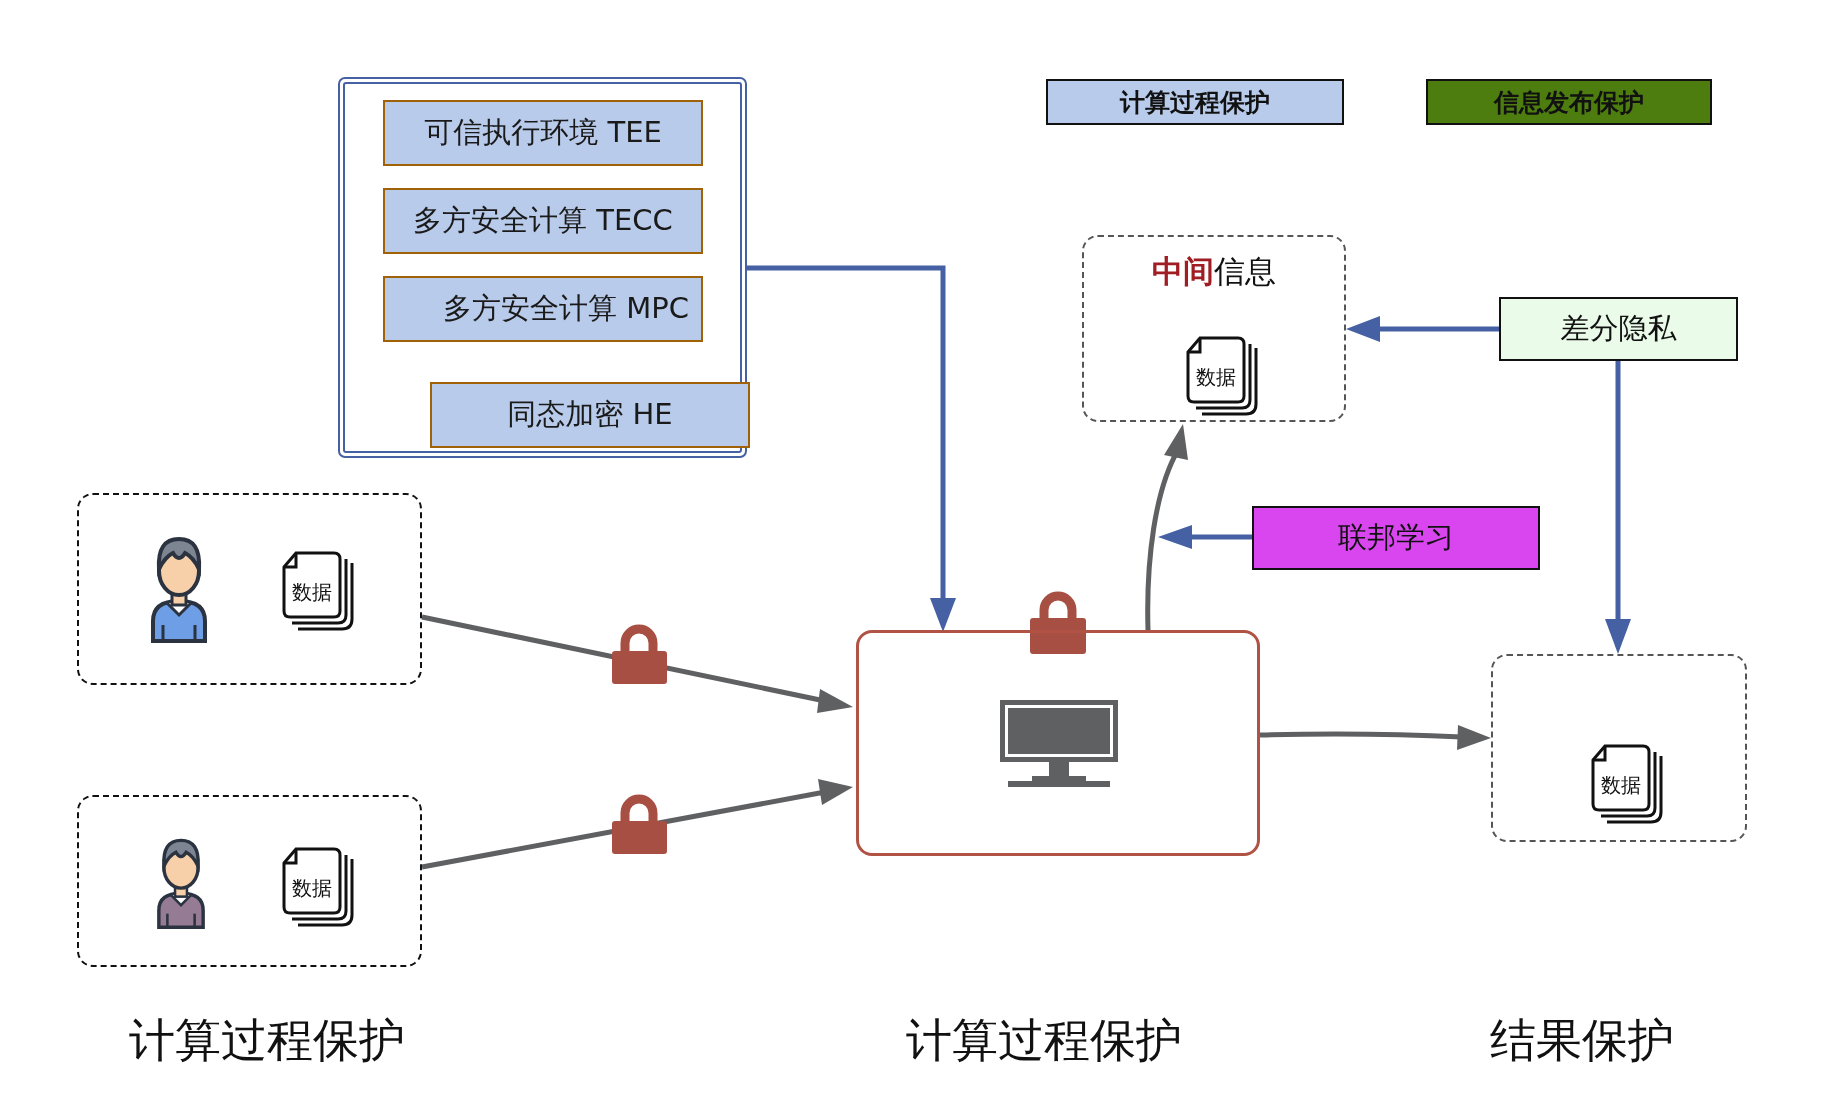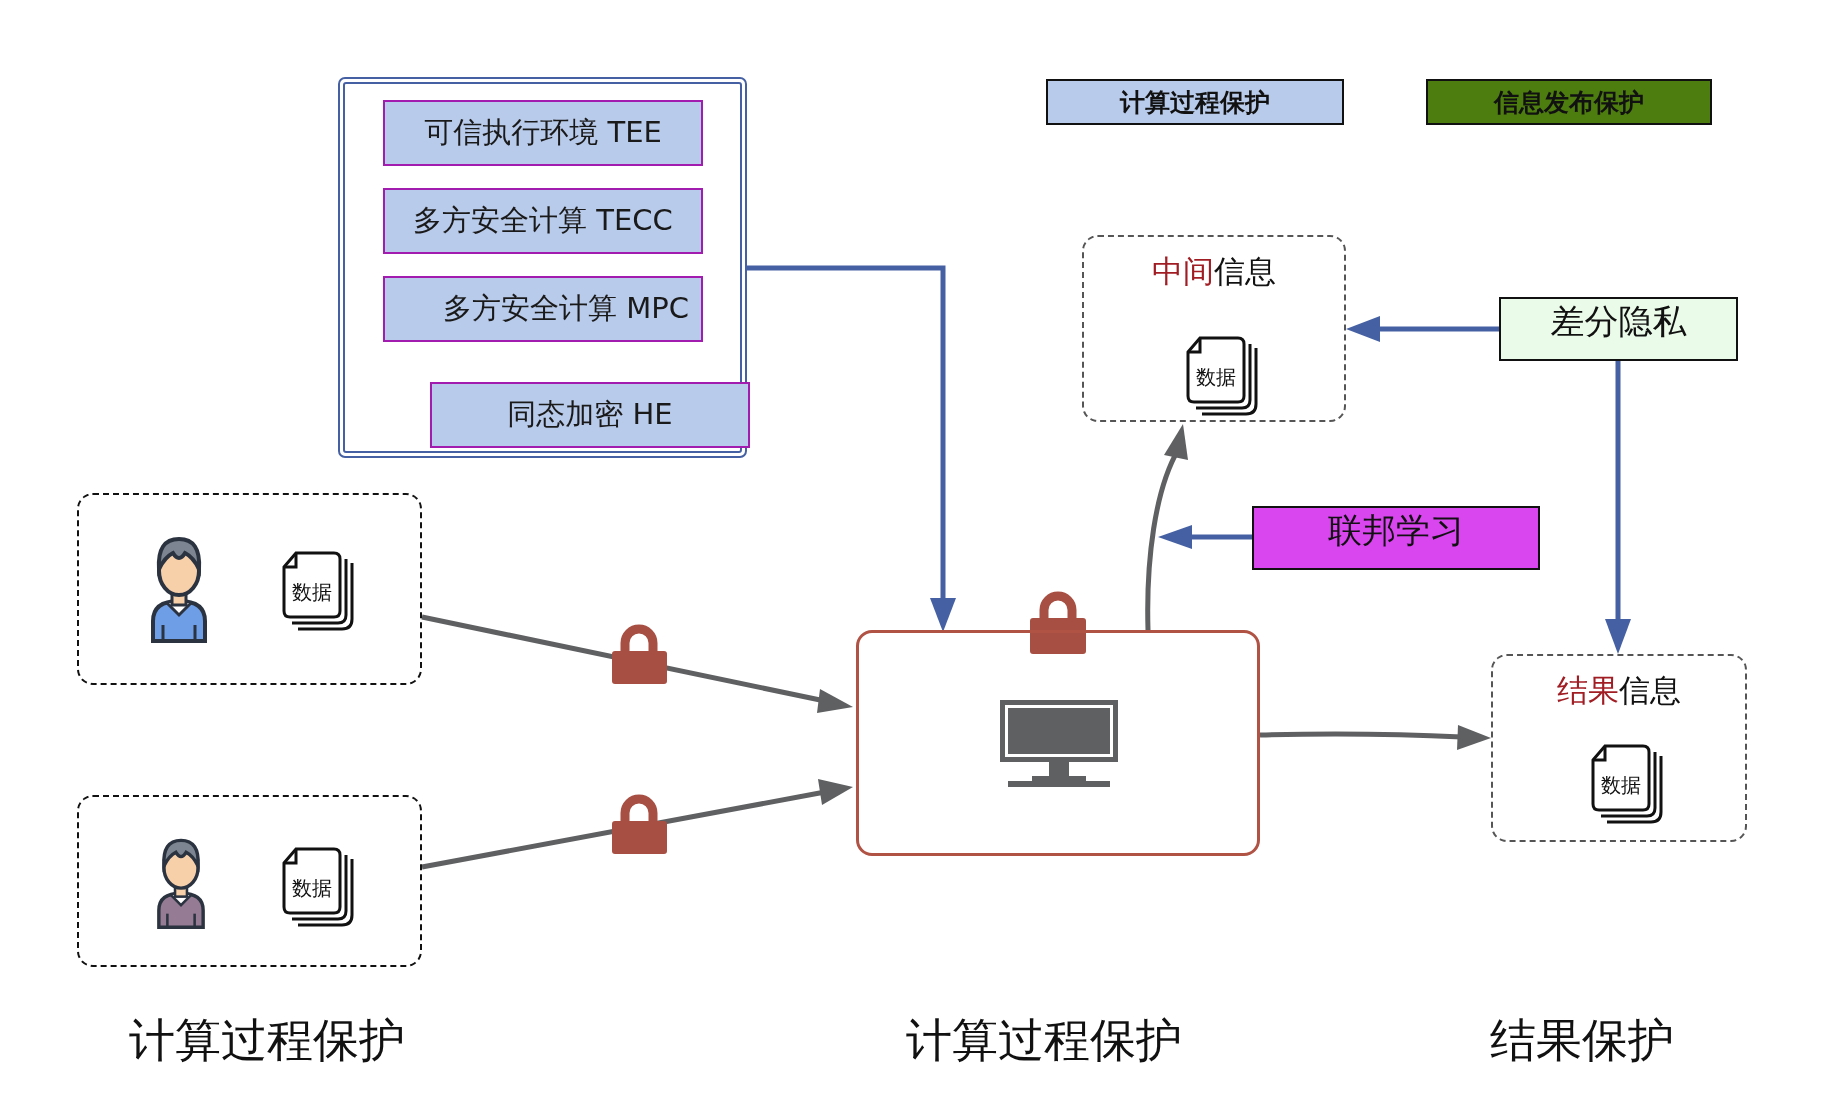--- a/index.html
+++ b/index.html
@@ -2,29 +2,29 @@
 <html><head>
 <meta charset="utf-8">
 <style>
   html, body { margin:0; padding:0; background:#ffffff; }
   body { width:1848px; height:1110px; position:relative; overflow:hidden;
          font-family:"DejaVu Sans", "Liberation Sans", sans-serif; color:#111; }
   .abs { position:absolute; box-sizing:border-box; }
   svg.canvas { position:absolute; left:0; top:0; width:1848px; height:1110px; }
   .tech-outer { left:338px; top:77px; width:409px; height:381px; border:2px solid #4661a3; border-radius:7px; }
   .tech-inner { left:343px; top:82px; width:399px; height:371px; border:2px solid #4661a3; border-radius:3px; }
-  .tech-box { left:383px; width:320px; height:66px; background:#b9cbeb; border:2px solid #a21caf;
+  .tech-box { left:383px; width:320px; height:66px; background:#b9cbeb; border:2px solid #a16207;
               display:flex; align-items:center; justify-content:center; font-size:29px; color:#1a1a1a; }
   .legend { top:79px; height:46px; border:2.5px solid #111; display:flex; align-items:center; justify-content:center;
             font-size:25px; font-weight:bold; }
-  .side-box { border:2.5px solid #111; display:flex; align-items:flex-start; justify-content:center; font-size:34px; }
+  .side-box { border:2.5px solid #111; display:flex; align-items:center; justify-content:center; font-size:29px; }
   .dash-box { border:2px dashed #555; border-radius:16px; }
   .dash-box.dark { border-color:#111; }
   .info-title { font-size:31px; text-align:center; width:100%; position:absolute; }
-  .info-title .hl { color:#a11d24; font-weight:normal; }
+  .info-title .hl { color:#a11d24; font-weight:bold; }
   .center-box { left:856px; top:630px; width:404px; height:226px; border:3px solid #b05244; border-radius:16px; }
   .bottom-label { font-size:46px; top:1010px; white-space:nowrap; }
   .doc { position:absolute; width:82px; height:82px; }
   .person { position:absolute; width:72px; height:108px; }
 </style>
 </head>
 <body>
 
 <svg class="canvas" viewBox="0 0 1848 1110">
   <defs>
@@ -124,23 +124,20 @@
 
 <div class="abs side-box" style="left:1499px; top:297px; width:239px; height:64px; background:#ebfbe9;">
   <span>差分隐私</span>
 </div>
 
 <div class="abs side-box" style="left:1252px; top:506px; width:288px; height:64px; background:#d946ef;">
   <span>联邦学习</span>
 </div>
 
 <div class="abs dash-box" style="left:1491px; top:654px; width:256px; height:188px;">
-  <div class="info-title" style="top:14px;">
-    <span class="hl">结果</span><span>信息</span>
-  </div>
   <svg class="doc" style="left:88px; top:86px;" viewBox="0 0 82 82">
     <path d="M12,18 L24,4 L62,4 Q68,4 68,10 L68,62 Q68,68 62,68 L18,68 Q12,68 12,62 Z" fill="#fff" stroke="#111" stroke-width="3"></path>
     <path d="M12,18 L24,18 L24,4" fill="none" stroke="#111" stroke-width="3"></path>
     <path d="M74,10 L74,66 Q74,74 66,74 L20,74" fill="none" stroke="#111" stroke-width="3"></path>
     <path d="M80,14 L80,70 Q80,80 70,80 L26,80" fill="none" stroke="#111" stroke-width="3"></path>
     <text x="40" y="50" text-anchor="middle" font-size="20" font-family="DejaVu Sans, sans-serif" fill="#111">数据</text>
   </svg>
 </div>
 
 <div class="abs center-box">

